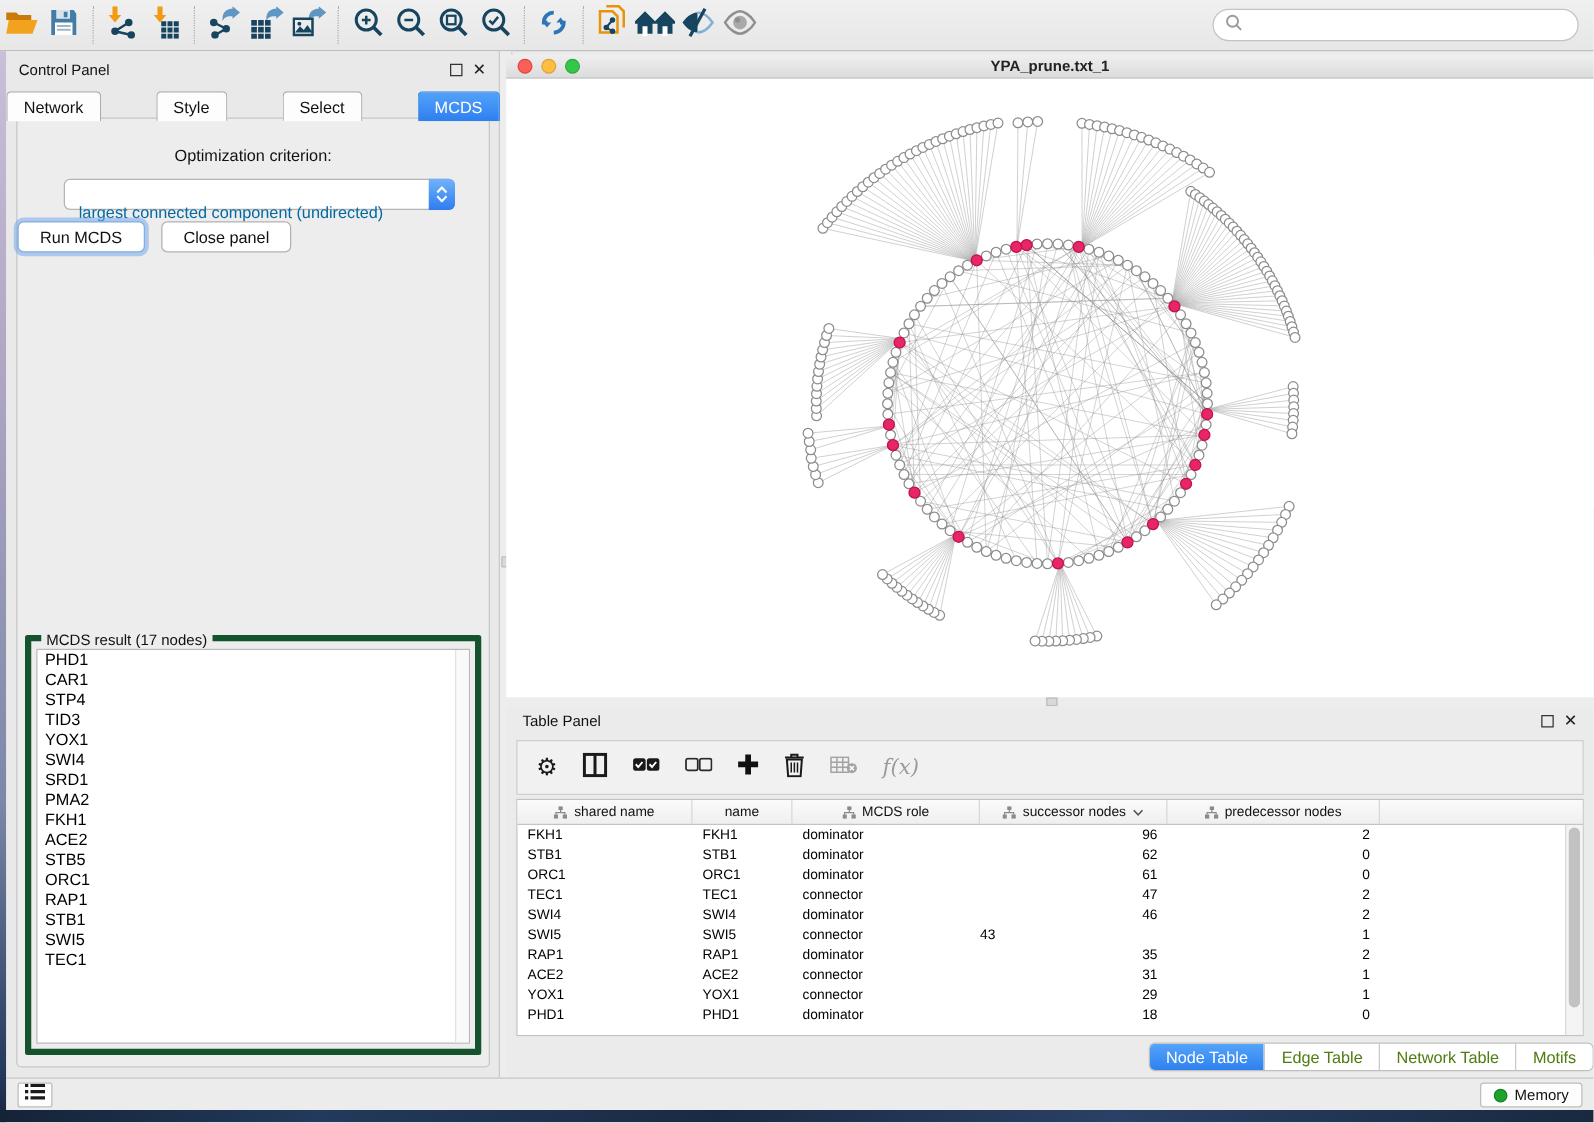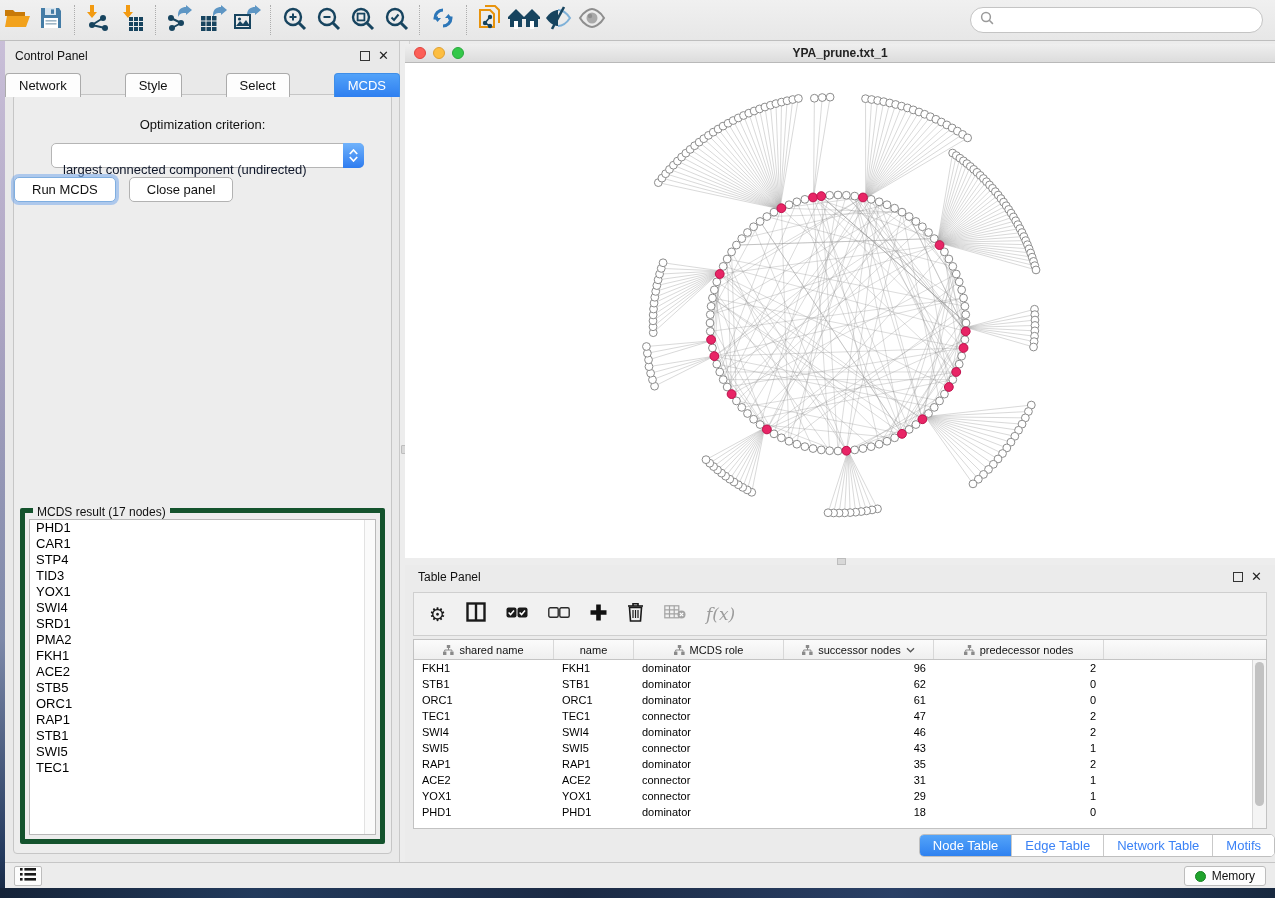--- a/index.html
+++ b/index.html
@@ -36,21 +36,21 @@
   .cp-tabs { display:flex; justify-content:space-between; position:relative; z-index:2; margin-top:2px; }
   .cp-tab { font-size:13px; padding:4px 13px; background:#FDFDFD; border:1px solid #ABABAB; border-bottom:none;
     border-radius:4px 4px 0 0; margin-right:-1px; color:#111; }
   .cp-tab.active { background:linear-gradient(#52A2F9,#2E7FF0); color:#fff; border-color:#3E8EE8; }
 
   .cp-body { position:absolute; left:8px; top:53px; width:379px; height:760px; background:#EDEDED;
     border:1px solid #C6C6C6; border-radius:4px; }
   .opt-label { text-align:center; font-size:13px; margin-top:22px; color:#111; }
   .dropdown { position:absolute; left:37px; top:48px; width:313px; height:25px; background:#fff;
     border:1px solid #B5B5B5; border-radius:5px; display:flex; align-items:center; }
-  .dropdown .dd-text { font-size:13px; padding-left:11px; color:#0f172a; flex:1; white-space:nowrap;margin-top:28px; }
+  .dropdown .dd-text { font-size:13px; padding-left:11px; color:#0369a1; flex:1; white-space:nowrap;margin-top:28px; }
   .dd-stepper { width:21px; height:25px; margin-right:-1px; border-radius:0 5px 5px 0;
     background:linear-gradient(#71B3FB,#2E7CF0); display:flex; flex-direction:column; align-items:center; justify-content:center; gap:1px; }
   .dd-stepper svg { display:block; }
   .btn-row { position:absolute; left:0; top:82px; width:100%; display:flex; justify-content:flex-start; gap:13px; }
   .mac-btn { height:25px; background:#fff; border:1px solid #B2B2B2; border-radius:5px; font-size:13px; padding:0 17px;
     color:#111; display:flex; align-items:center; }
   .mac-btn.focused { border:1px solid #7FAEE0; box-shadow:0 0 0 3px rgba(120,170,235,.55); }
 
   .result-group { position:absolute; left:6px; top:413px; width:365px; height:336px; border:5px solid #14532d;
     border-radius:2px; }
@@ -90,21 +90,21 @@
     border-right:1px solid #D8D8D8; overflow:hidden; white-space:nowrap; }
   .dt-hcell .tree-ico { flex:0 0 auto; }
   .dt-body { position:absolute; left:0; top:20px; right:14px; bottom:0; overflow:hidden; }
   .dt-row { display:flex; height:16px; align-items:center; }
   .dt-cell { font-size:11px; color:#000; white-space:nowrap; overflow:hidden; }
   .dt-scroll { position:absolute; top:20px; right:0; bottom:0; width:14px; background:#F4F4F4; border-left:1px solid #D8D8D8; }
   .dt-thumb { position:absolute; left:2px; right:2px; top:2px; height:86%; background:#C2C2C2; border-radius:5px; }
 
   .tp-tabs { position:absolute; left:0; right:0; top:269px; display:flex; justify-content:flex-end; }
   .seg { display:flex; background:#fff; border:1px solid #BFBFBF; border-radius:5px; overflow:hidden; }
-  .seg-tab { font-size:13px; padding:3px 13px; color:#3b82f6; border-left:1px solid #C9C9C9; background:#fff; }
+  .seg-tab { font-size:13px; padding:3px 13px; color:#4d7c0f; border-left:1px solid #C9C9C9; background:#fff; }
   .seg-tab:first-child { border-left:none; }
   .seg-tab.active { background:linear-gradient(#54A4F9,#2E81F0); color:#fff; }
 
   
   .statusbar { position:absolute; left:5px; top:862px; width:1270px; height:26px; background:#ECECEC; border-top:1px solid #C6C6C6; }
   .list-btn { position:absolute; left:9px; top:3px; width:28px; height:20px; background:#FDFDFD; border:1px solid #BDBDBD;
     border-radius:2px; display:flex; align-items:center; justify-content:center; }
   .memory-btn { position:absolute; right:9px; top:3px; height:20px; background:#FDFDFD; border:1px solid #BDBDBD;
     border-radius:3px; display:flex; align-items:center; gap:6px; padding:0 10px; font-size:12px; color:#111; }
   .mem-dot { width:11px; height:11px; border-radius:50%; background:#1FA32C; border:1px solid #178223; }
@@ -1109,21 +1109,21 @@
             <div class="dt-cell" style="width:140px;padding-left:8px;text-align:left">SWI4</div>
             <div class="dt-cell" style="width:80px;padding-left:8px;text-align:left">SWI4</div>
             <div class="dt-cell" style="width:150px;padding-left:8px;text-align:left">dominator</div>
             <div class="dt-cell" style="width:150px;padding-right:8px;text-align:right">46</div>
             <div class="dt-cell" style="width:170px;padding-right:8px;text-align:right">2</div>
           </div>
           <div class="dt-row">
             <div class="dt-cell" style="width:140px;padding-left:8px;text-align:left">SWI5</div>
             <div class="dt-cell" style="width:80px;padding-left:8px;text-align:left">SWI5</div>
             <div class="dt-cell" style="width:150px;padding-left:8px;text-align:left">connector</div>
-            <div class="dt-cell" style="width:150px;padding-right:8px;text-align:right">43</div>
+            <div class="dt-cell" style="width:150px;padding-right:8px;">43</div>
             <div class="dt-cell" style="width:170px;padding-right:8px;text-align:right">1</div>
           </div>
           <div class="dt-row">
             <div class="dt-cell" style="width:140px;padding-left:8px;text-align:left">RAP1</div>
             <div class="dt-cell" style="width:80px;padding-left:8px;text-align:left">RAP1</div>
             <div class="dt-cell" style="width:150px;padding-left:8px;text-align:left">dominator</div>
             <div class="dt-cell" style="width:150px;padding-right:8px;text-align:right">35</div>
             <div class="dt-cell" style="width:170px;padding-right:8px;text-align:right">2</div>
           </div>
           <div class="dt-row">

